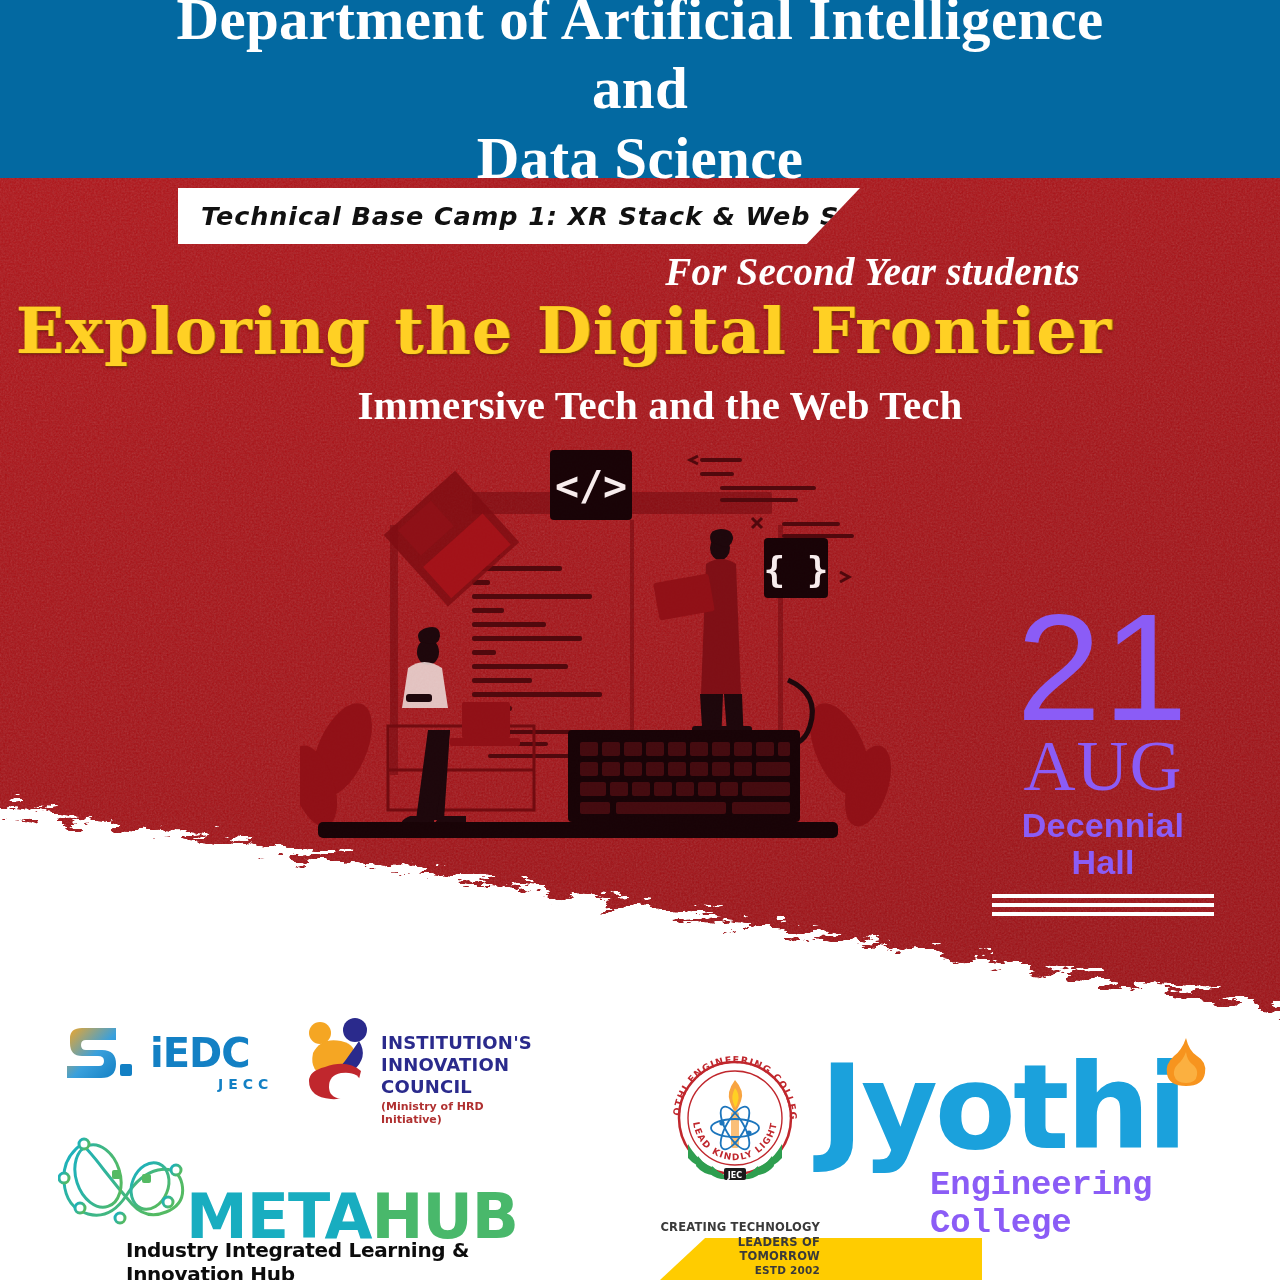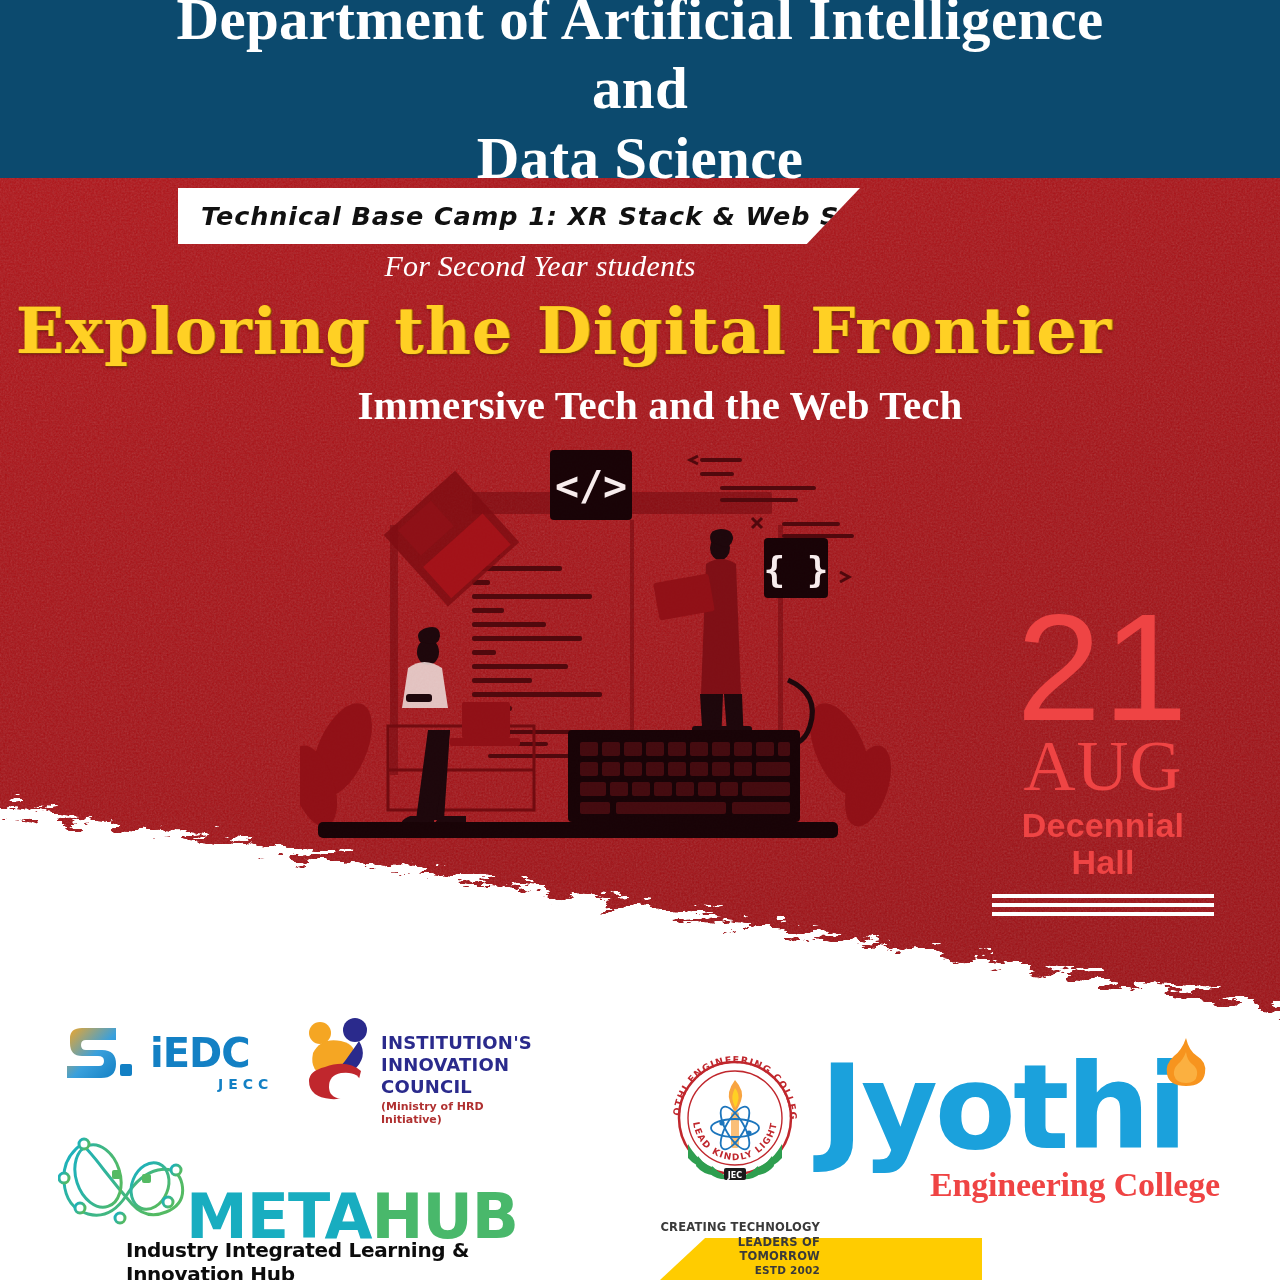--- a/index.html
+++ b/index.html
@@ -12,21 +12,21 @@
   #poster{
     position:relative;
     width:1280px;height:1280px;
     background:#ffffff;
     overflow:hidden;
   }
 
   
   .header{
     position:absolute;left:0;top:0;width:1280px;height:178px;
-    background:#0c4a6e;
+    background:#0369a1;
     display:flex;align-items:center;justify-content:center;
     z-index:6;
   }
   .header h1{
     margin:0;
     color:#fff;
     font-family:"Liberation Serif","DejaVu Serif",serif;
     font-size:59px;
     font-weight:700;
     line-height:1.18;
@@ -51,26 +51,26 @@
     font-weight:600;
     color:#111;
     padding-left:23px;
     letter-spacing:.9px;
     white-space:nowrap;
   }
 
   
   .subline{
     position:absolute;left:0;top:249px;width:1080px;
-    text-align:center;
+    text-align:right;
     color:#fff;
     font-family:"Liberation Serif","DejaVu Serif",serif;
     font-style:italic;
-    font-size:30px;
-    font-weight:400;
+    font-size:39px;
+    font-weight:700;
     letter-spacing:.2px;
     z-index:5;
   }
   .bigtitle{
     position:absolute;left:0;top:294px;width:1128px;
     text-align:center;
     color:#FFD024;
     font-family:"DejaVu Serif","Liberation Serif",serif;
     font-size:63px;
     font-weight:700;
@@ -93,21 +93,21 @@
     z-index:5;
     white-space:nowrap;
   }
 
   
   .dateblock{
     position:absolute;right:62px;top:605px;
     width:230px;
     text-align:center;
     z-index:5;
-    color:#ef4444;
+    color:#8b5cf6;
   }
   .dateblock .day{
     font-family:"Liberation Sans",sans-serif;
     font-size:152px;font-weight:300;line-height:.82;
     letter-spacing:2px;
     display:block;
   }
   .dateblock .mon{
     font-family:Liberation Serif, serif;
     font-size:72px;font-weight:400;line-height:.96;
@@ -179,22 +179,22 @@
   .jec .estd{font-size:10.5px;}
 
   .jword{left:820px;top:1048px;width:400px;height:180px;}
   .jword .main{
     position:absolute;left:0;top:0;
     font-family:"DejaVu Sans",sans-serif;
     font-size:118px;font-weight:800;color:#1BA1DC;letter-spacing:-3px;line-height:1;
   }
   .jword .sub{
     position:absolute;left:110px;top:118px;
-    font-family:Liberation Serif, serif;
-    font-size:34px;font-weight:600;color:#ef4444;letter-spacing:-.2px;
+    font-family:Liberation Mono, monospace;
+    font-size:34px;font-weight:600;color:#8b5cf6;letter-spacing:-.2px;
   }
   .jword .flame{position:absolute;left:343px;top:-12px;}
 
   .yellowbar{
     position:absolute;left:660px;top:1238px;width:322px;height:42px;
     background:#FFCC00;
     clip-path:polygon(14% 0,100% 0,100% 100%,0 100%);
     z-index:6;
   }
 </style>

